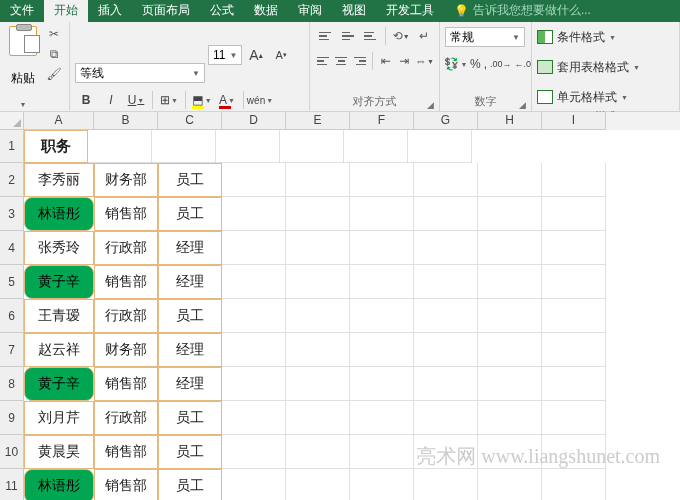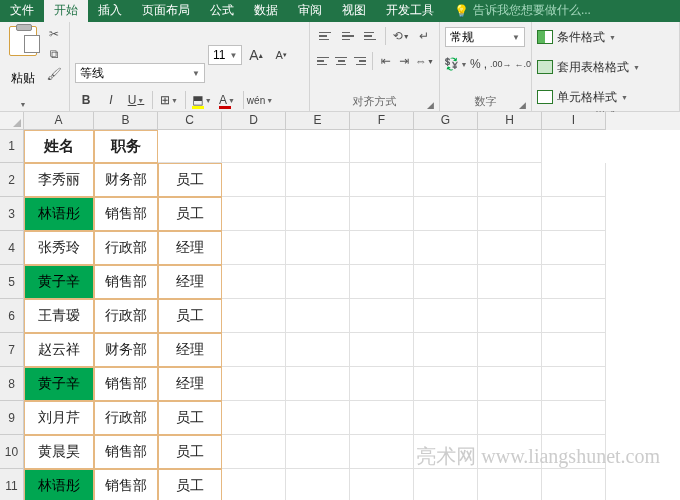--- a/index.html
+++ b/index.html
@@ -70,21 +70,21 @@
 .rh { border-right: 1px solid #ccc; border-bottom: 1px solid #ccc; background: #efefef; text-align: center; font-size: 12px; color: #444; display: flex; align-items: center; justify-content: center; }
 .rows { display: flex; flex-direction: column; }
 .row { display: flex; }
 .cell { border-right: 1px solid #e0e0e0; border-bottom: 1px solid #e0e0e0; font-size: 14px; display: flex; align-items: center; justify-content: center; color: #222; background: #fff; }
 .cA { width: 70px; } .cB { width: 64px; } .cC { width: 64px; }
 .cD, .cE, .cF, .cG, .cH, .cI { width: 64px; }
 
 
 .bordered { border: 1px solid #e6b880 !important; }
 .header-cell { font-weight: bold; font-size: 15px; }
-.hl-green { background: #00a651 !important; color: #000; }
+.hl-green { background: #00a651 !important; color: #000; border-radius: 8px; }
 
 
 .h-head { height: 33px; }
 .h-data { height: 34px; }
 
 
 .watermark { position: absolute; right: 20px; bottom: 30px; font-size: 20px; color: #ccc; font-family: serif; pointer-events: none; }
 </style>
 </head>
 <body>
@@ -310,21 +310,20 @@
         <div class="rh h-data">5</div>
         <div class="rh h-data">6</div>
         <div class="rh h-data">7</div>
         <div class="rh h-data">8</div>
         <div class="rh h-data">9</div>
         <div class="rh h-data">10</div>
         <div class="rh h-data">11</div>
       </div>
     <div class="rows" id="rows">
         <div class="row h-head">
-          <div class="cell cA header-cell bordered">姓名</div>
           <div class="cell cC header-cell bordered">职务</div>
           <div class="cell cD"></div>
           <div class="cell cE"></div>
           <div class="cell cF"></div>
           <div class="cell cG"></div>
           <div class="cell cH"></div>
           <div class="cell cI"></div>
         </div>
         <div class="row h-data">
           <div class="cell cA bordered">李秀丽</div>

